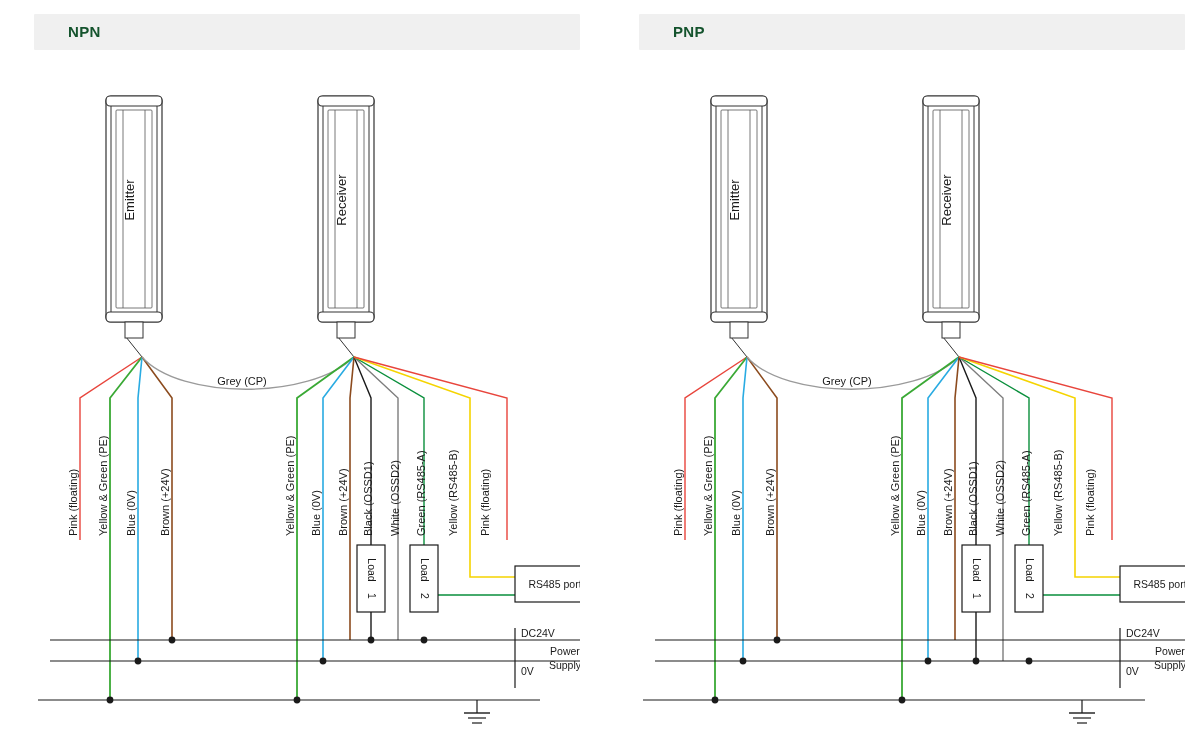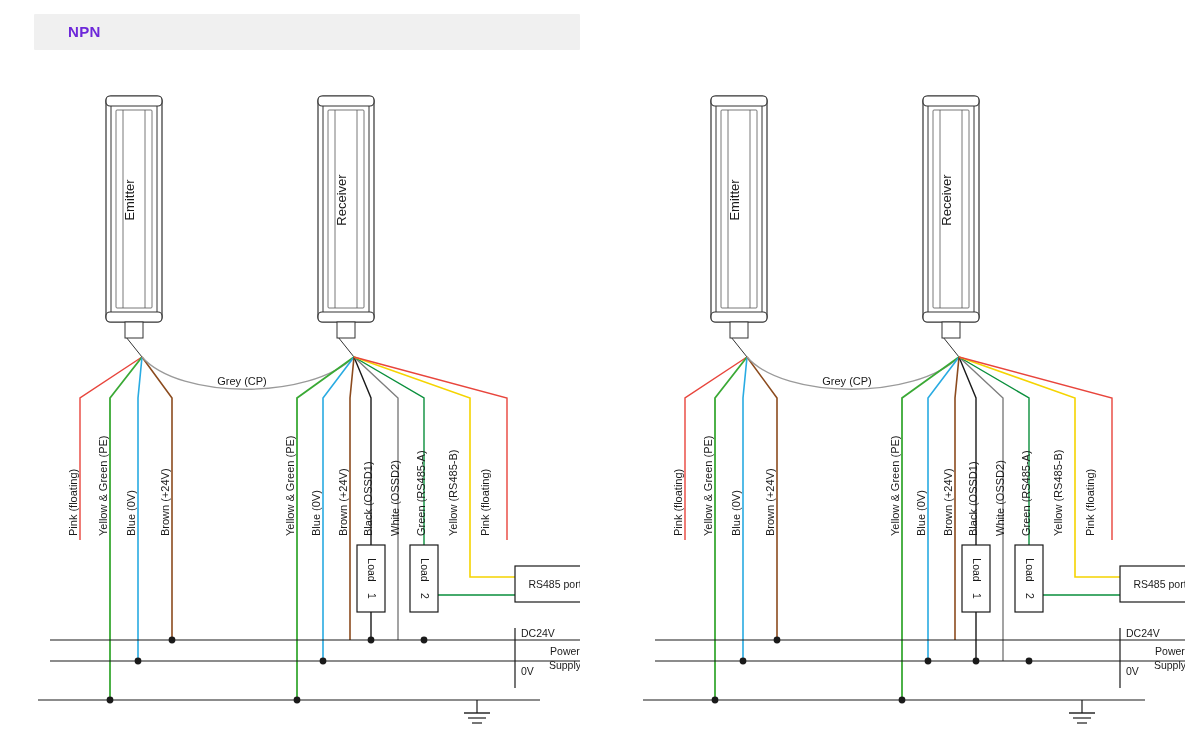--- a/index.html
+++ b/index.html
@@ -33,21 +33,21 @@
     background: #f0f0f0;
     border-radius: 1px;
   }
   .panel-header .title {
     position: absolute;
     left: 34px;
     top: 9px;
     font-size: 15px;
     font-weight: bold;
     letter-spacing: 0.3px;
-    color: #6d28d9;
+    color: #14532d;
   }
   svg.diagram {
     position: absolute;
     left: 0;
     top: 0;
     width: 560px;
     height: 743px;
   }
   .vlabel {
     font-size: 11px;
@@ -199,20 +199,23 @@
     <g>
       <line x1="457" y1="700" x2="457" y2="713" stroke="#1a1a1a" stroke-width="1.2"></line>
       <line x1="444" y1="713" x2="470" y2="713" stroke="#1a1a1a" stroke-width="1.4"></line>
       <line x1="448" y1="718" x2="466" y2="718" stroke="#1a1a1a" stroke-width="1.2"></line>
       <line x1="452" y1="723" x2="462" y2="723" stroke="#1a1a1a" stroke-width="1.2"></line>
     </g>
   </svg>
 </div>
 
 <div class="panel" id="panel-pnp">
+  <div class="panel-header">
+    <span class="title">PNP</span>
+  </div>
 
   <svg class="diagram" viewBox="0 0 560 743">
 
     <g>
       <rect x="86" y="96" width="56" height="226" rx="5" fill="#ffffff" stroke="#333" stroke-width="1.2"></rect>
       <rect x="91" y="104" width="46" height="210" rx="2" fill="#ffffff" stroke="#333" stroke-width="1"></rect>
       <rect x="96" y="110" width="36" height="198" rx="1" fill="#ffffff" stroke="#555" stroke-width="0.8"></rect>
       <line x1="103" y1="110" x2="103" y2="308" stroke="#555" stroke-width="0.8"></line>
       <line x1="125" y1="110" x2="125" y2="308" stroke="#555" stroke-width="0.8"></line>
       <rect x="86" y="96" width="56" height="10" rx="4" fill="#fff" stroke="#333" stroke-width="1.2"></rect>

